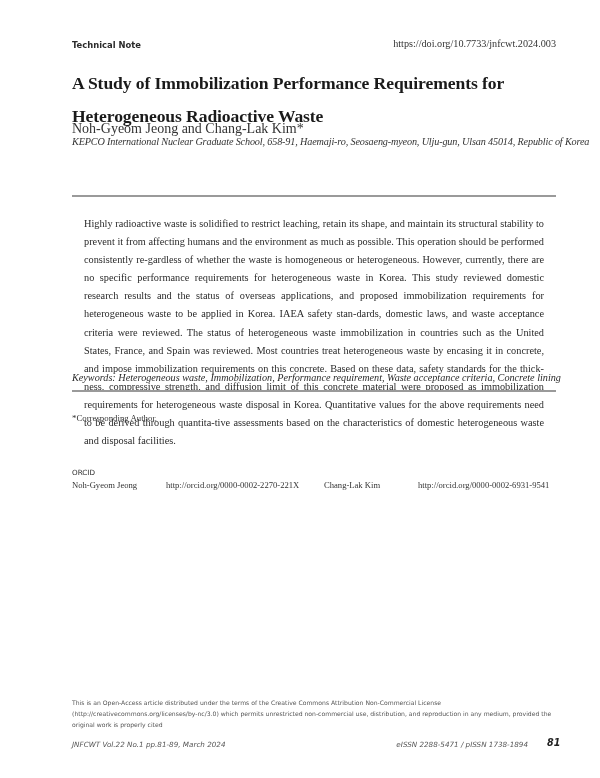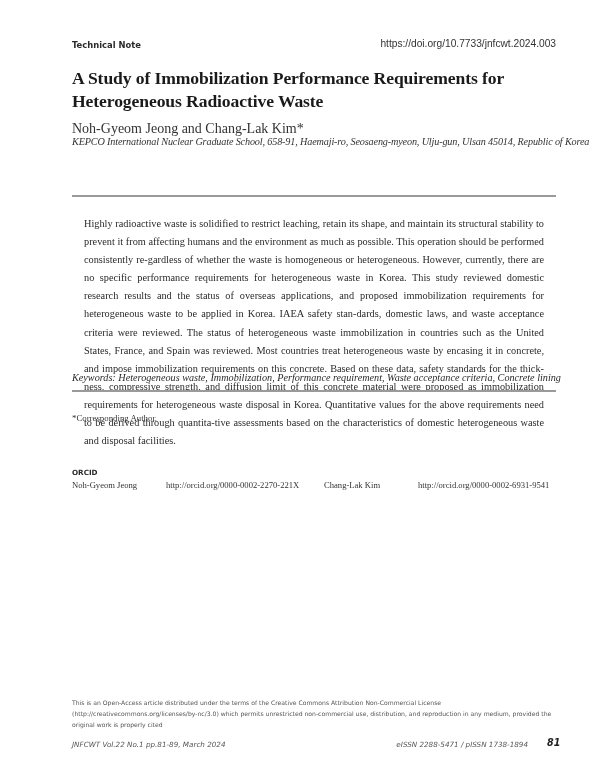--- a/index.html
+++ b/index.html
@@ -1,31 +1,31 @@
 <!DOCTYPE html>
 <html><head>
 <meta charset="utf-8">
 <style>
   html, body { margin: 0; padding: 0; background: #ffffff; }
   body { width: 600px; height: 778px; position: relative; overflow: hidden; color: #222; }
   .page { position: absolute; left: 0; top: 0; width: 600px; height: 778px; background: #fff; }
   .header-label { position: absolute; left: 72px; top: 40px; font-family: "DejaVu Sans", sans-serif; font-weight: bold; font-size: 8.4px; color: #2a2a2a; }
-  .doi { position: absolute; right: 44px; top: 38px; font-family: Liberation Sans, sans-serif; font-size: 10.2px; color: #333; }
-  .title { position: absolute; left: 72px; top: 67px; width: 500px; font-family: "Liberation Serif", serif; font-weight: bold; font-size: 17.6px; line-height: 23px; color: #1a1a1a; letter-spacing: -0.1px; }
+  .doi { position: absolute; right: 44px; top: 38px; font-family: Liberation Serif, serif; font-size: 10.2px; color: #333; }
+  .title { position: absolute; left: 72px; top: 67px; width: 500px; font-family: "Liberation Serif", serif; font-weight: bold; font-size: 17.6px; line-height: 33px; color: #1a1a1a; letter-spacing: -0.1px; }
   .authors { position: absolute; left: 72px; top: 121px; font-family: Liberation Serif, serif; font-size: 14px; color: #333; }
   .affil { position: absolute; left: 72px; top: 136px; font-family: "Liberation Serif", serif; font-style: italic; font-size: 10.2px; color: #333; white-space: nowrap; letter-spacing: -0.15px; }
   .dates { position: absolute; left: 72px; top: 165px; font-family: "Liberation Serif", serif; font-size: 10.6px; color: #333; }
   .rule { position: absolute; left: 72px; width: 484px; height: 2px; background: #9a9a9a; }
   .rule.top { top: 195px; }
   .rule.bot { top: 390px; }
   .abstract { position: absolute; left: 72px; top: 203px; width: 484px; font-family: "Liberation Serif", serif; font-size: 10.3px; line-height: 18.1px; color: #2a2a2a; text-align: justify; }
   .abstract p { margin: 12px; }
   .keywords { position: absolute; left: 72px; top: 372px; width: 490px; font-family: "Liberation Serif", serif; font-size: 10.2px; color: #2a2a2a; white-space: nowrap; font-style: italic; }
   .corr { position: absolute; left: 72px; top: 412px; font-family: "Liberation Serif", serif; font-size: 8.8px; line-height: 12.5px; color: #333; }
-  .orcid-title { position: absolute; left: 72px; top: 468px; font-family: "DejaVu Sans", sans-serif; font-weight: bold; font-size: 7.2px; color: #2a2a2a; }
+  .orcid-title { position: absolute; left: 72px; top: 468px; font-family: "DejaVu Sans", sans-serif; font-weight: normal; font-size: 7.2px; color: #2a2a2a; }
   .orcid-row { position: absolute; top: 480px; font-family: "Liberation Serif", serif; font-size: 8.6px; color: #333; white-space: nowrap; }
   .license { position: absolute; left: 72px; top: 697px; width: 490px; font-family: "DejaVu Sans", sans-serif; font-size: 6.1px; line-height: 11px; color: #555; }
   .footer-left { position: absolute; left: 72px; top: 740px; font-family: "DejaVu Sans", sans-serif; font-style: italic; font-size: 7.2px; color: #555; }
   .footer-right { position: absolute; right: 72px; top: 740px; font-family: "DejaVu Sans", sans-serif; font-style: italic; font-size: 7.2px; color: #555; }
   .page-num { position: absolute; left: 547px; top: 737px; font-family: "DejaVu Sans", sans-serif; font-style: italic; font-weight: bold; font-size: 9.6px; color: #222; text-align: center; }
 </style>
 </head>
 <body>
 
 <div class="page">

